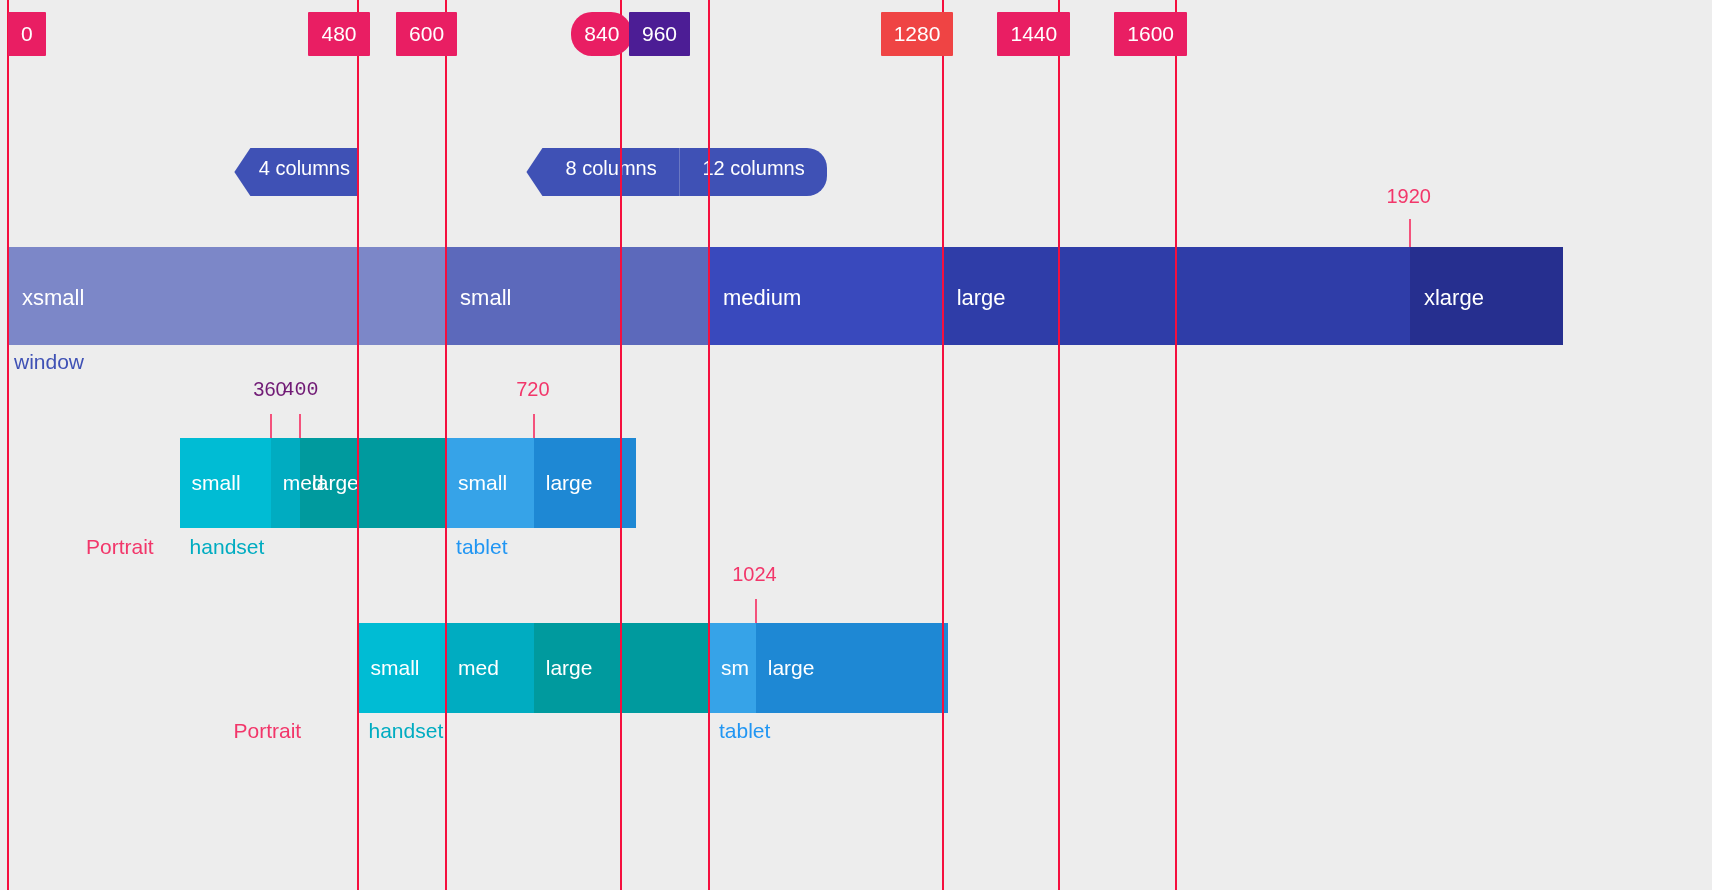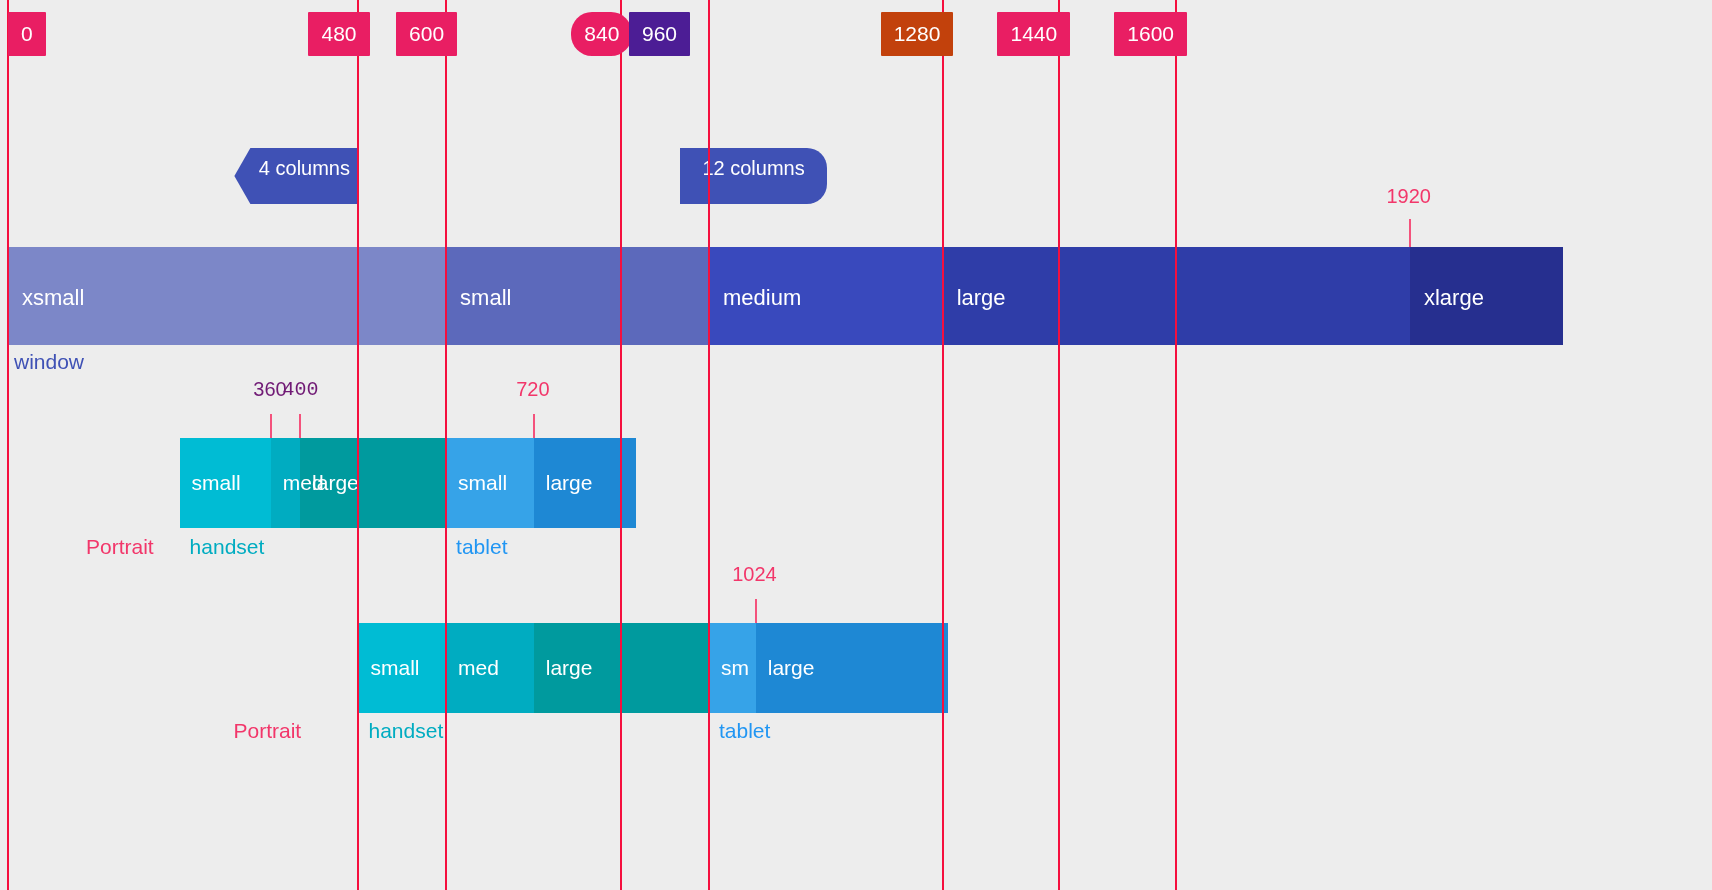--- a/index.html
+++ b/index.html
@@ -23,21 +23,21 @@
     white-space:nowrap;z-index:6;
     border-radius:1px;
   }
 
   
   .tick{position:absolute;width:2px;background:#f4527c;z-index:5;}
   .tnum{position:absolute;color:#f2366a;font-size:20px;white-space:nowrap;z-index:5;}
 
   
   .chip{
-    position:absolute;height:56px;line-height:40px;
+    position:absolute;height:48px;line-height:40px;
     background:#3f51b5;color:#fff;font-size:20px;
     text-align:center;white-space:nowrap;z-index:3;
   }
   .chip.notch-left{
     clip-path:polygon(16px 0,100% 0,100% 100%,16px 100%,0 50%);
     padding-left:16px;box-sizing:border-box;
   }
   .chip.round-right{border-top-right-radius:20px;border-bottom-right-radius:20px;}
 
   
@@ -61,26 +61,27 @@
     <div class="tag" style="background: rgb(233, 30, 99); left: 8px;">0</div>
     <div class="vrule" style="left: 357.496px; top: 0px; height: 890px; background: rgb(245, 15, 62);"></div>
     <div class="tag" style="background: rgb(233, 30, 99); left: 308.496px;">480</div>
     <div class="vrule" style="left: 445.12px; top: 0px; height: 890px; background: rgb(245, 15, 62);"></div>
     <div class="tag" style="background: rgb(233, 30, 99); left: 396.12px;">600</div>
     <div class="vrule" style="left: 620.368px; top: 0px; height: 890px; background: rgb(245, 15, 62);"></div>
     <div class="tag" style="background: rgb(233, 30, 99); left: 571.368px; border-radius: 21px;">840</div>
     <div class="vrule" style="left: 707.992px; top: 0px; height: 890px; background: rgb(245, 15, 62);"></div>
     <div class="tag" style="background: #4c1d95; left: 629px;">960</div>
     <div class="vrule" style="left: 941.656px; top: 0px; height: 890px; background: rgb(245, 15, 62);"></div>
-    <div class="tag" style="background: #c2410c; left: 880.656px;">1280</div>
+    <div class="tag" style="background: #ef4444; left: 880.656px;">1280</div>
     <div class="vrule" style="left: 1058.49px; top: 0px; height: 890px; background: rgb(245, 15, 62);"></div>
     <div class="tag" style="background: rgb(233, 30, 99); left: 997.488px;">1440</div>
     <div class="vrule" style="left: 1175.32px; top: 0px; height: 890px; background: rgb(245, 15, 62);"></div>
     <div class="tag" style="background: rgb(233, 30, 99); left: 1114.32px;">1600</div>
     <div class="chip notch-left" style="left: 234.362px; top: 148px; width: 124.134px; background: rgb(63, 81, 181);">4 columns</div>
+    <div class="chip notch-left" style="left: 526.442px; top: 148px; width: 153.342px; background: rgb(63, 81, 181);">8 columns</div>
     <div class="chip round-right" style="left: 679.784px; top: 148px; width: 147.5px; background: rgb(63, 81, 181);">12 columns</div>
     <div class="band" style="left: 8px; top: 247px; width: 438.12px; height: 98px; background: rgb(124, 135, 200);"></div>
     <div class="bandlabel" style="left: 22px; top: 285px;">xsmall</div>
     <div class="band" style="left: 446.12px; top: 247px; width: 262.872px; height: 98px; background: rgb(92, 105, 187);"></div>
     <div class="bandlabel" style="left: 460.12px; top: 285px;">small</div>
     <div class="band" style="left: 708.992px; top: 247px; width: 233.664px; height: 98px; background: rgb(57, 73, 189);"></div>
     <div class="bandlabel" style="left: 722.992px; top: 285px;">medium</div>
     <div class="band" style="left: 942.656px; top: 247px; width: 467.328px; height: 98px; background: rgb(47, 61, 168);"></div>
     <div class="bandlabel" style="left: 956.656px; top: 285px;">large</div>
     <div class="band" style="left: 1409.98px; top: 247px; width: 153.342px; height: 98px; background: rgb(38, 47, 143);"></div>

